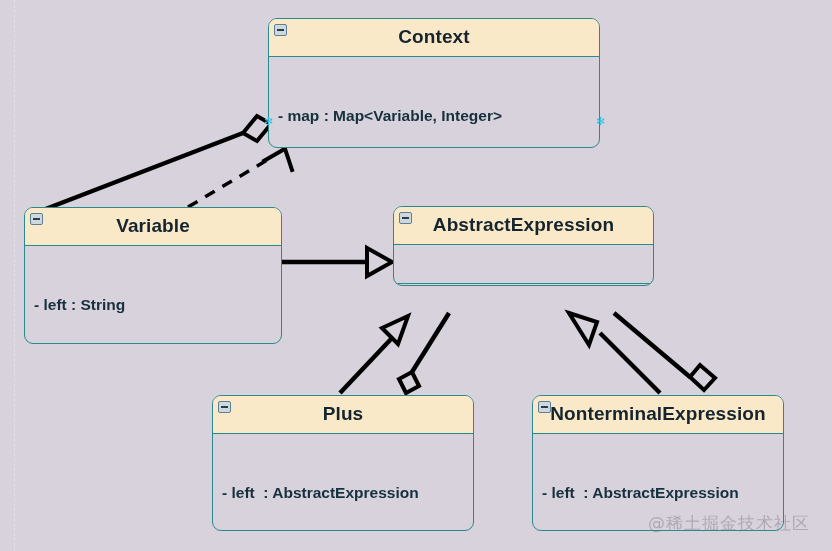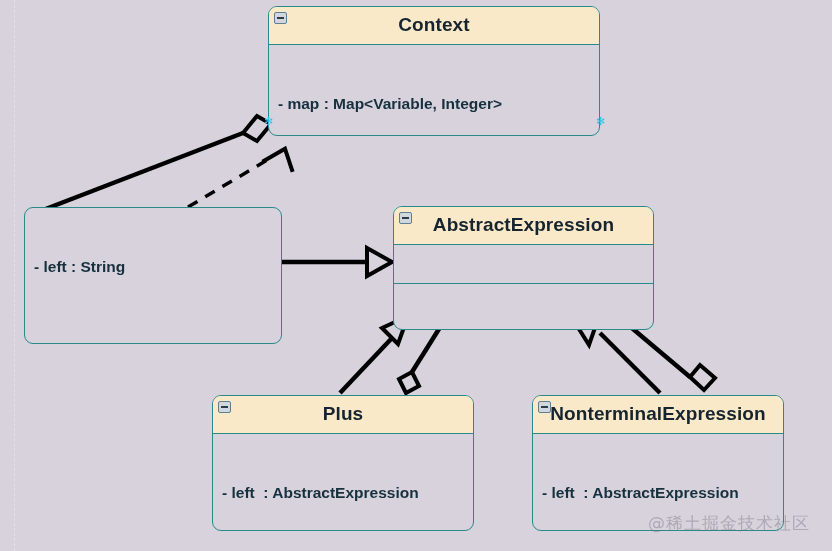--- a/index.html
+++ b/index.html
@@ -88,23 +88,23 @@
   .uml-section.empty {
     min-height: 26px;
     padding-top: 6px;
     padding-bottom: 6px;
   }
   .uml-row {
     white-space: pre;
   }
 
   
-  #box-context            { left: 268px; top: 6px;  width: 332px; height: 130px; }
+  #box-context            { left: 268px; top: 18px;  width: 332px; height: 130px; }
   #box-variable           { left: 24px;  top: 207px; width: 258px; height: 137px; }
-  #box-abstractexpression { left: 393px; top: 206px; width: 261px; height: 124px; }
+  #box-abstractexpression { left: 393px; top: 206px; width: 261px; height: 80px; }
   #box-plus               { left: 212px; top: 395px; width: 262px; height: 136px; }
   #box-nonterminal        { left: 532px; top: 395px; width: 252px; height: 136px; }
 
   
   .watermark {
     position: absolute;
     left: 648px;
     top: 512px;
     font-size: 17px;
     color: rgba(110,110,120,0.40);
@@ -173,20 +173,24 @@
     <span class="collapse-icon"></span>
     <span>Context</span>
   </div>
   <div class="uml-section">
     <div class="uml-row">- map : Map&lt;Variable, Integer&gt;</div>
   </div>
 
 </div>
 
 <div class="uml-class" id="box-variable">
+  <div class="uml-header">
+    <span class="collapse-icon"></span>
+    <span>Variable</span>
+  </div>
   <div class="uml-section">
     <div class="uml-row">- left : String</div>
   </div>
 
 </div>
 
 <div class="uml-class" id="box-abstractexpression">
   <div class="uml-header">
     <span class="collapse-icon"></span>
     <span>AbstractExpression</span>

